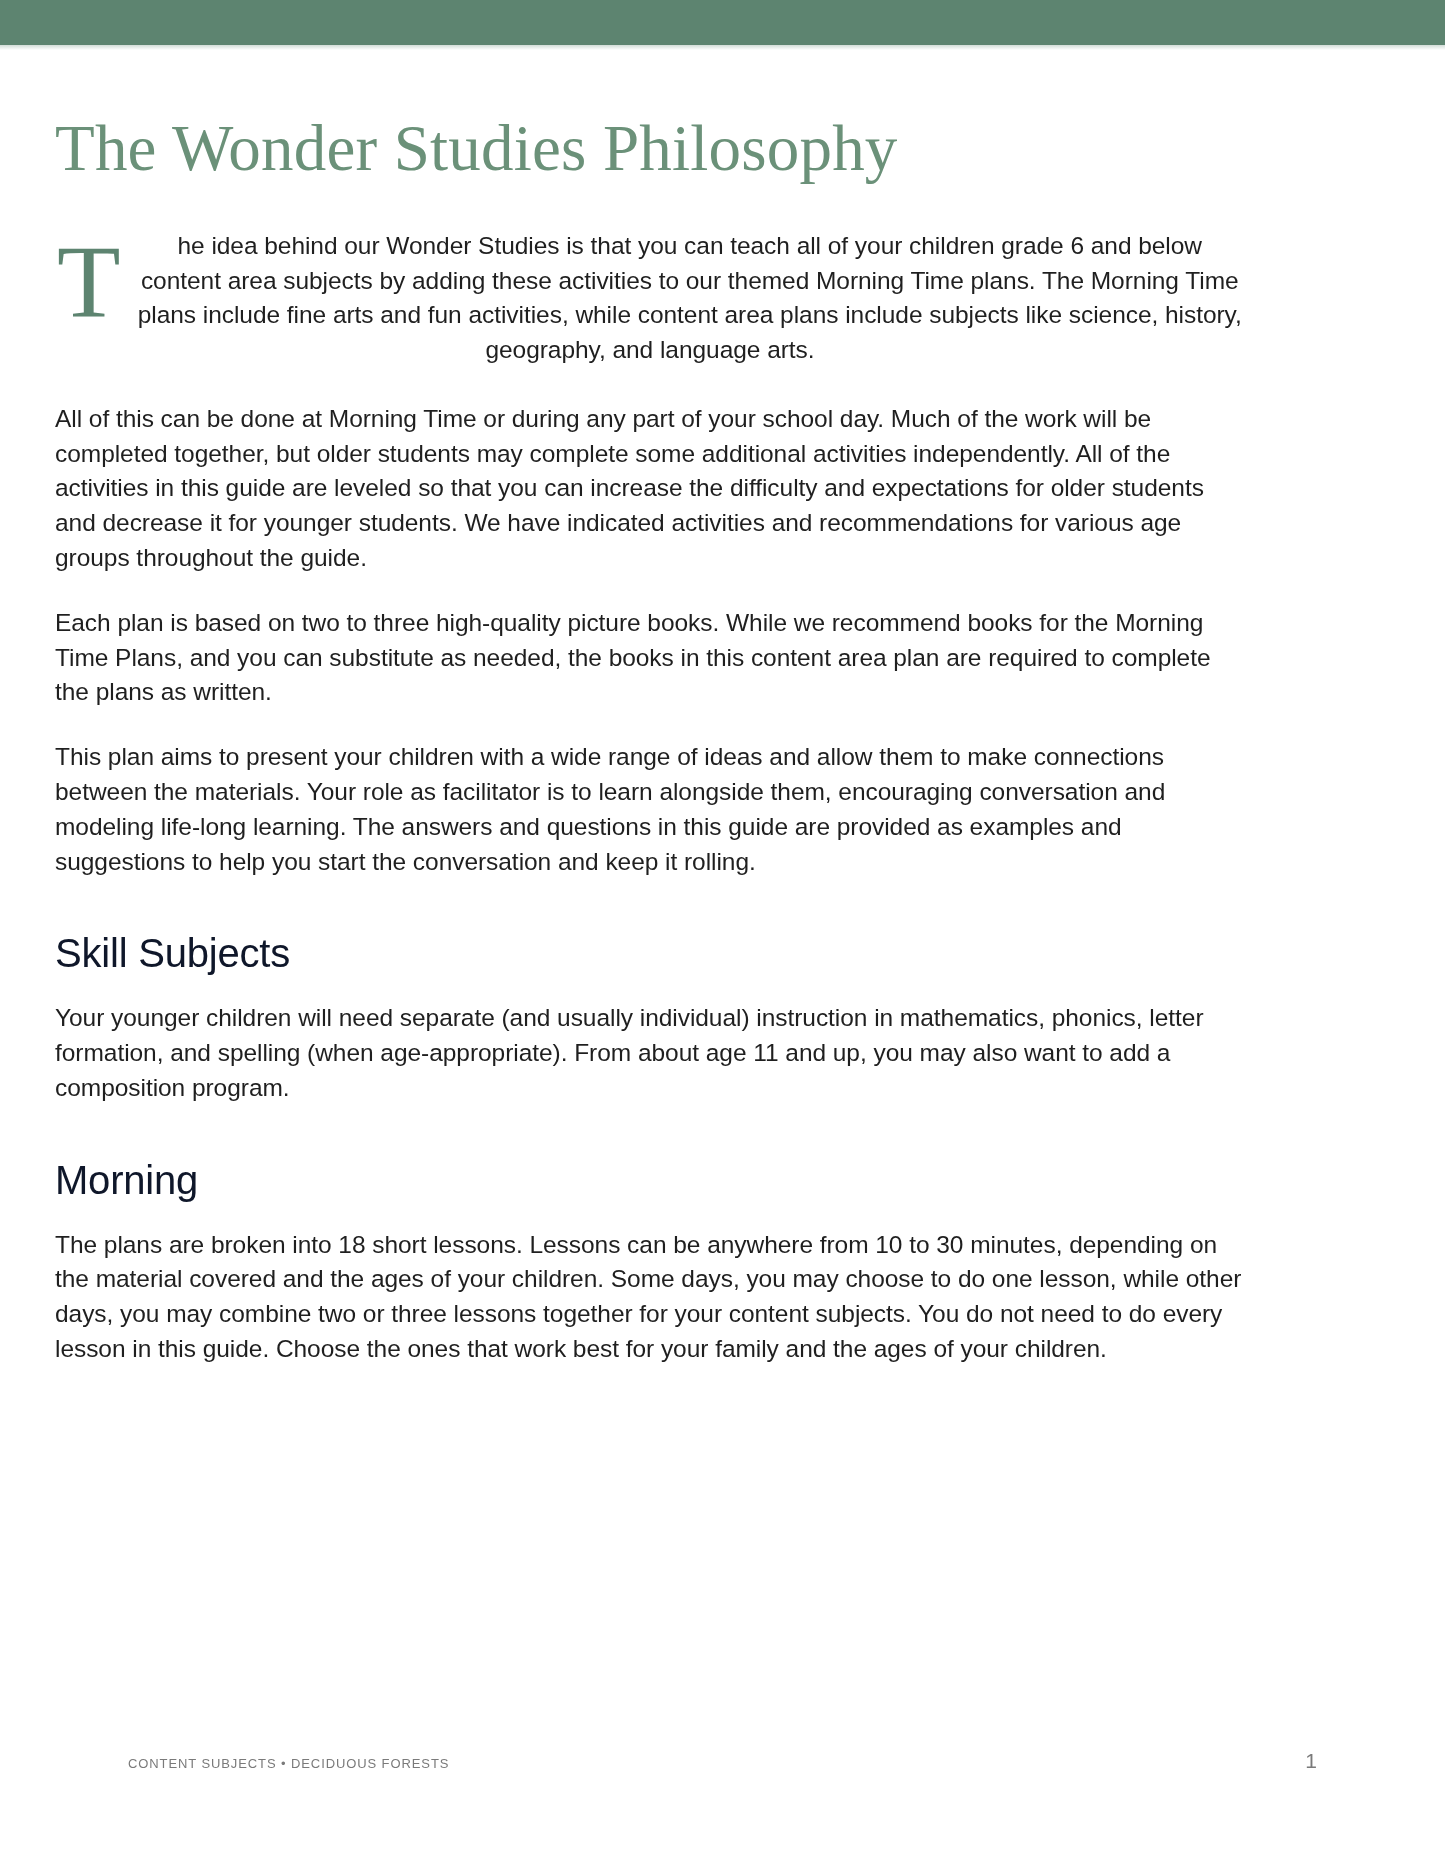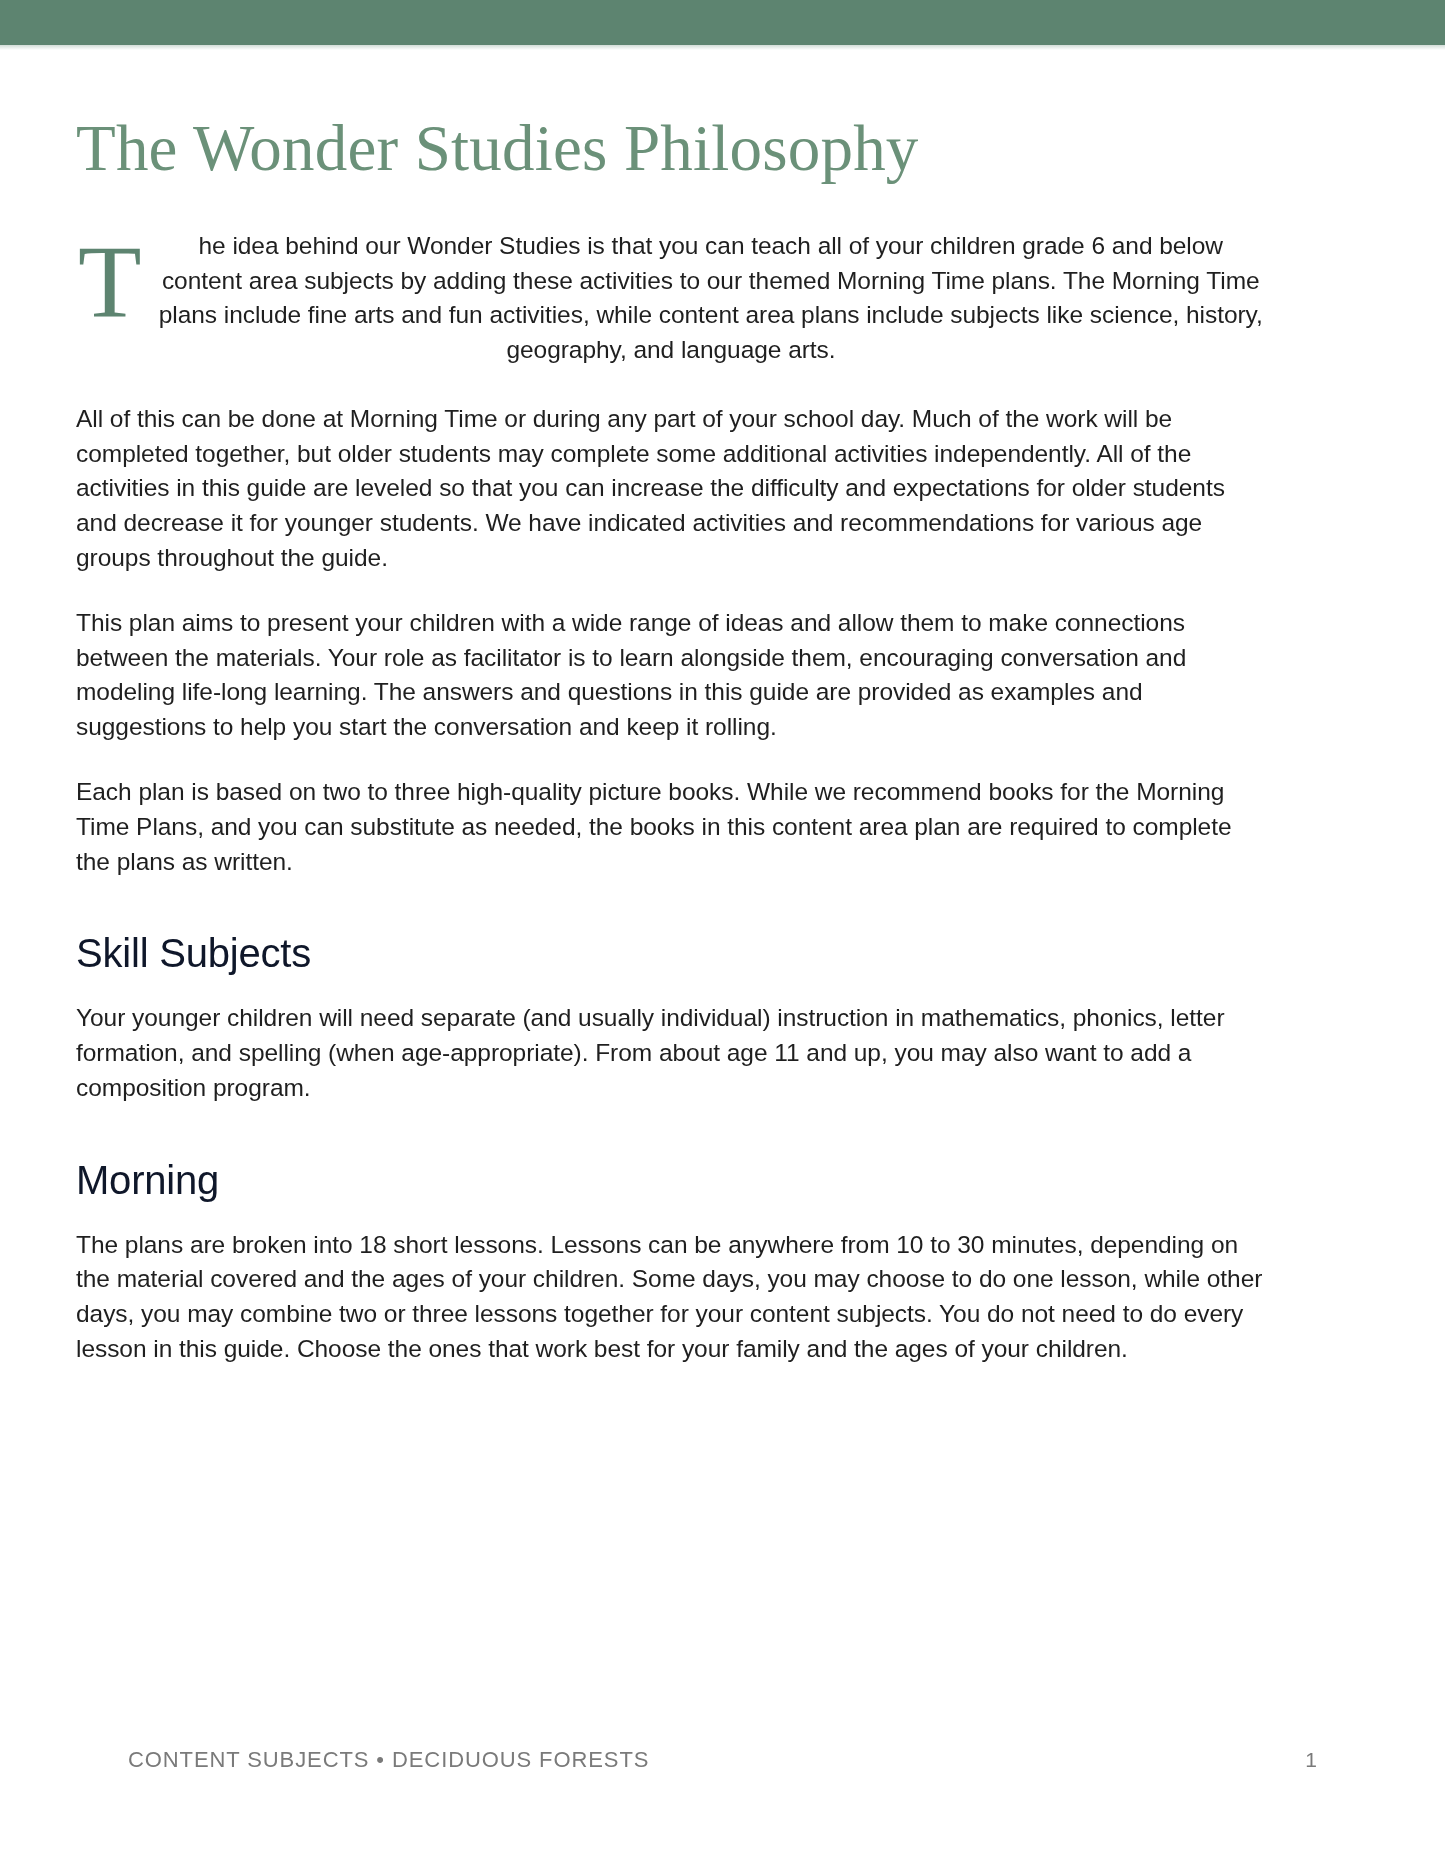--- a/index.html
+++ b/index.html
@@ -36,21 +36,21 @@
   }
 
   
   .page {
     position: absolute;
     top: 50px;
     left: 0;
     width: 1445px;
     height: 1819px;
     box-sizing: border-box;
-    padding: 0 76px;
+    padding: 0 55px;
   }
 
   .page-title {
     margin: 0;
     padding-top: 62px;
     font-family: "Liberation Serif", "DejaVu Serif", serif;
     font-size: 65px;
     font-weight: 400;
     line-height: 1.12;
     color: #6b9179;
@@ -106,21 +106,21 @@
     position: absolute;
     left: 128px;
     right: 128px;
     bottom: 96px;
     display: flex;
     align-items: baseline;
     justify-content: space-between;
   }
   .footer-left {
     font-family: "Liberation Sans", sans-serif;
-    font-size: 22px;
+    font-size: 13px;
     letter-spacing: 0.9px;
     color: #7a7a7a;
     white-space: nowrap;
   }
   .footer-page {
     font-family: "Liberation Sans", sans-serif;
     font-size: 21px;
     color: #7a7a7a;
   }
 </style>
@@ -133,23 +133,23 @@
 <div class="page">
 
   <h1 class="page-title">The Wonder Studies Philosophy</h1>
 
   <div class="body-col">
 
     <p class="para lead">The idea behind our Wonder Studies is that you can teach all of your children grade 6 and below content area subjects by adding these activities to our themed Morning Time plans. The Morning Time plans include fine arts and fun activities, while content area plans include subjects like science, history, geography, and language arts.</p>
 
     <p class="para">All of this can be done at Morning Time or during any part of your school day. Much of the work will be completed together, but older students may complete some additional activities independently. All of the activities in this guide are leveled so that you can increase the difficulty and expectations for older students and decrease it for younger students. We have indicated activities and recommendations for various age groups throughout the guide.</p>
 
+    <p class="para">Each plan is based on two to three high-quality picture books. While we recommend books for the Morning Time Plans, and you can substitute as needed, the books in this content area plan are required to complete the plans as written.</p>
+
     <p class="para">This plan aims to present your children with a wide range of ideas and allow them to make connections between the materials. Your role as facilitator is to learn alongside them, encouraging conversation and modeling life-long learning. The answers and questions in this guide are provided as examples and suggestions to help you start the conversation and keep it rolling.</p>
-
-    <p class="para">Each plan is based on two to three high-quality picture books. While we recommend books for the Morning Time Plans, and you can substitute as needed, the books in this content area plan are required to complete the plans as written.</p>
 
     <h2 class="section-heading">Skill Subjects</h2>
 
     <p class="para">Your younger children will need separate (and usually individual) instruction in mathematics, phonics, letter formation, and spelling (when age-appropriate). From about age 11 and up, you may also want to add a composition program.</p>
 
     <h2 class="section-heading">Morning</h2>
 
     <p class="para">The plans are broken into 18 short lessons. Lessons can be anywhere from 10 to 30 minutes, depending on the material covered and the ages of your children. Some days, you may choose to do one lesson, while other days, you may combine two or three lessons together for your content subjects. You do not need to do every lesson in this guide. Choose the ones that work best for your family and the ages of your children.</p>
 
   </div>

